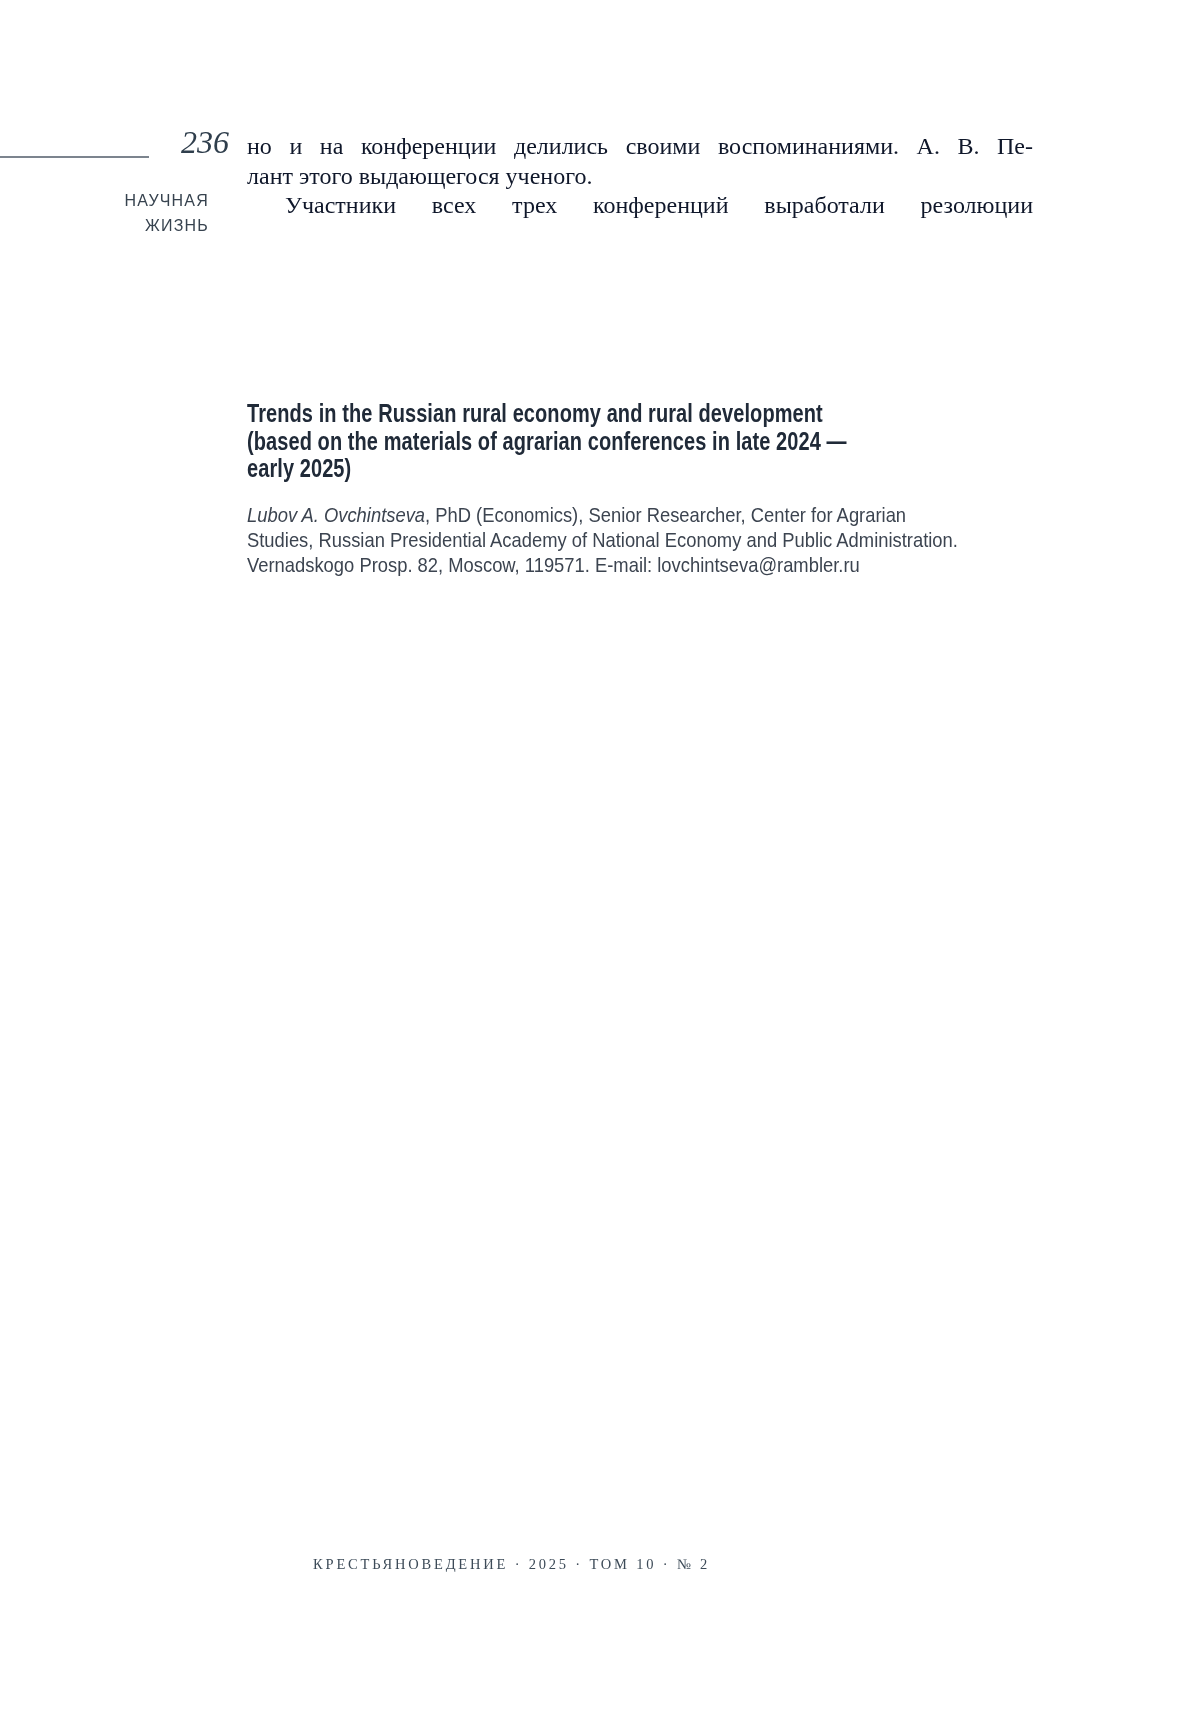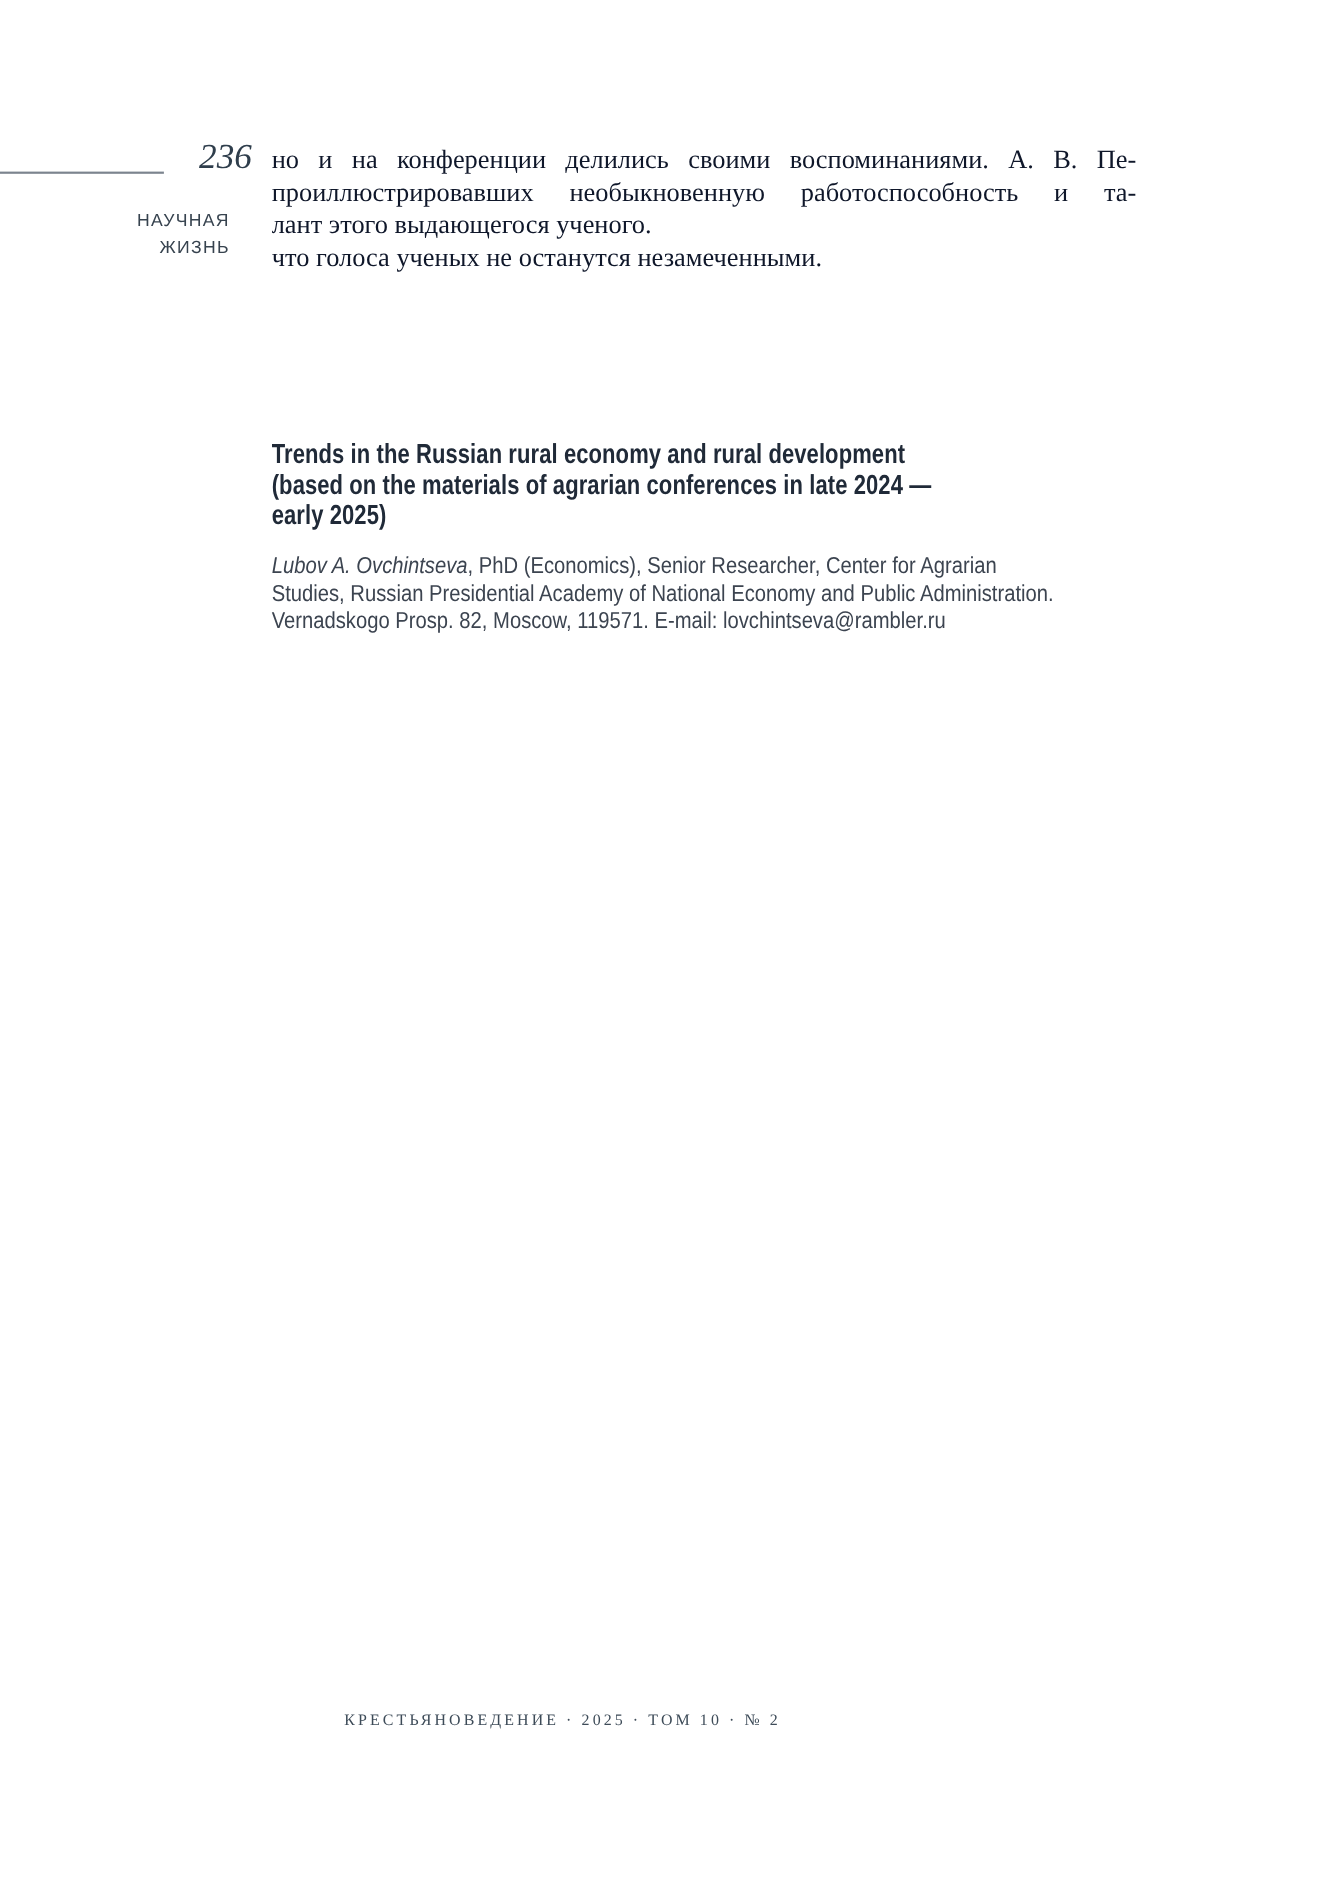--- a/index.html
+++ b/index.html
@@ -92,23 +92,22 @@
 
   <div class="page-number">236</div>
 
   <div class="section-label">
     <div>НАУЧНАЯ</div>
     <div>ЖИЗНЬ</div>
   </div>
 
   <div class="body-text">
     <div class="line just">но и на конференции делились своими воспоминаниями. А. В. Пе-</div>
-    <div class="line just">проиллюстрировавших необыкновенную работоспособность и та-</div>
     <div class="line">лант этого выдающегося ученого.</div>
-    <div class="line">что голоса ученых не останутся незамеченными.</div>
+    <div class="line just indent">Участники всех трех конференций выработали резолюции</div>
   </div>
 
   <div class="article-title">
     <div>Trends in the Russian rural economy and rural development</div>
     <div>(based on the materials of agrarian conferences in late 2024 —</div>
     <div>early 2025)</div>
   </div>
 
   <div class="author-block">
     <div><span class="name">Lubov A. Ovchintseva</span><span>, PhD (Economics), Senior Researcher, Center for Agrarian</span></div>

